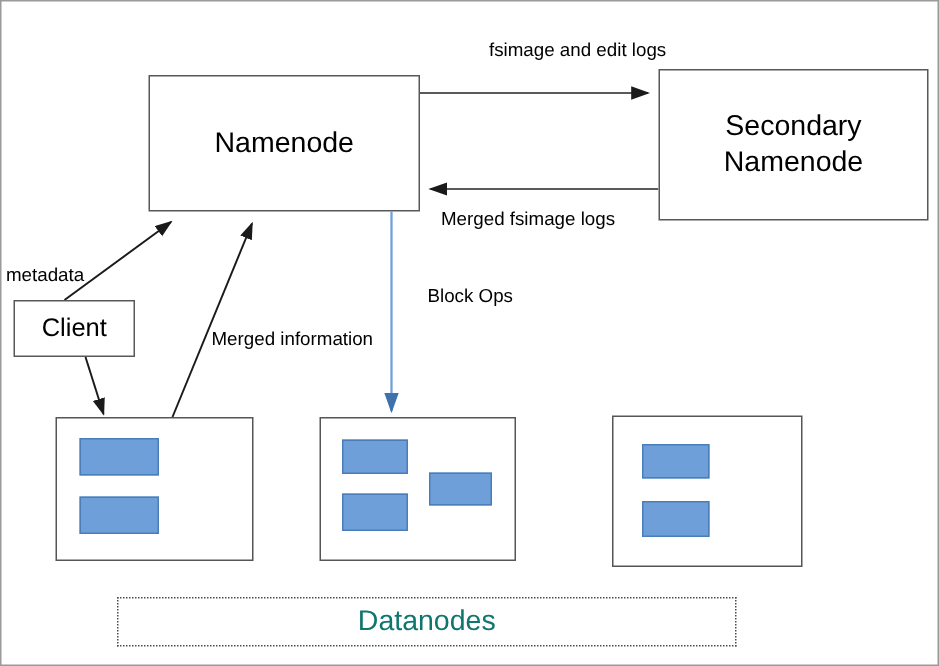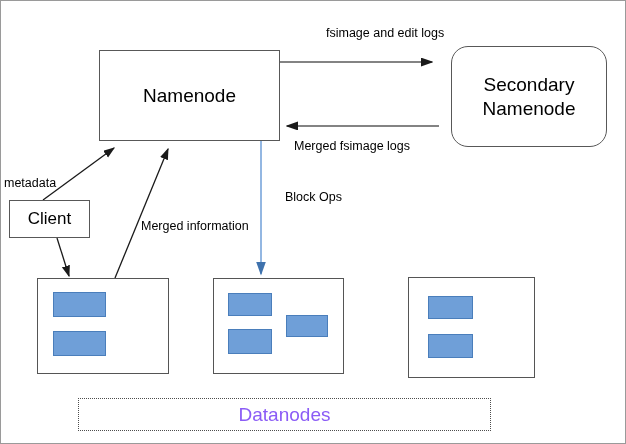--- a/index.html
+++ b/index.html
@@ -36,21 +36,21 @@
     text-align: center;
     color: #000000;
     line-height: 1.22;
   }
   .node-lg { font-size: 19px; }
   .node-md { font-size: 17px; }
   #namenode {
     left: 98px; top: 49px; width: 181px; height: 91px;
   }
   #secondary-namenode {
-    left: 450px; top: 45px; width: 156px; height: 101px; border-radius: 17px;
+    left: 438px; top: 45px; width: 180px; height: 101px;
   }
   #client {
     left: 8px; top: 199px; width: 81px; height: 38px;
   }
   .datanode {
     position: absolute;
     box-sizing: border-box;
     background: #ffffff;
     border: 1.5px solid #555555;
   }
@@ -65,21 +65,21 @@
   }
   #datanodes-group {
     position: absolute;
     left: 77px; top: 397px; width: 413px; height: 33px;
     box-sizing: border-box;
     border: 1.5px dotted #4d4d4d;
     display: flex;
     align-items: center;
     justify-content: center;
     font-size: 19px;
-    color: #8b5cf6;
+    color: #0f766e;
   }
   .edge-label {
     position: absolute;
     font-size: 12.5px;
     color: #000000;
     white-space: nowrap;
   }
   #label-fsimage-edit-logs { left: 277px; top: 25px; margin-left: 48px; }
   #label-merged-fsimage   { left: 293px; top: 138px; }
   #label-metadata         { left: 3px;   top: 175px; }

